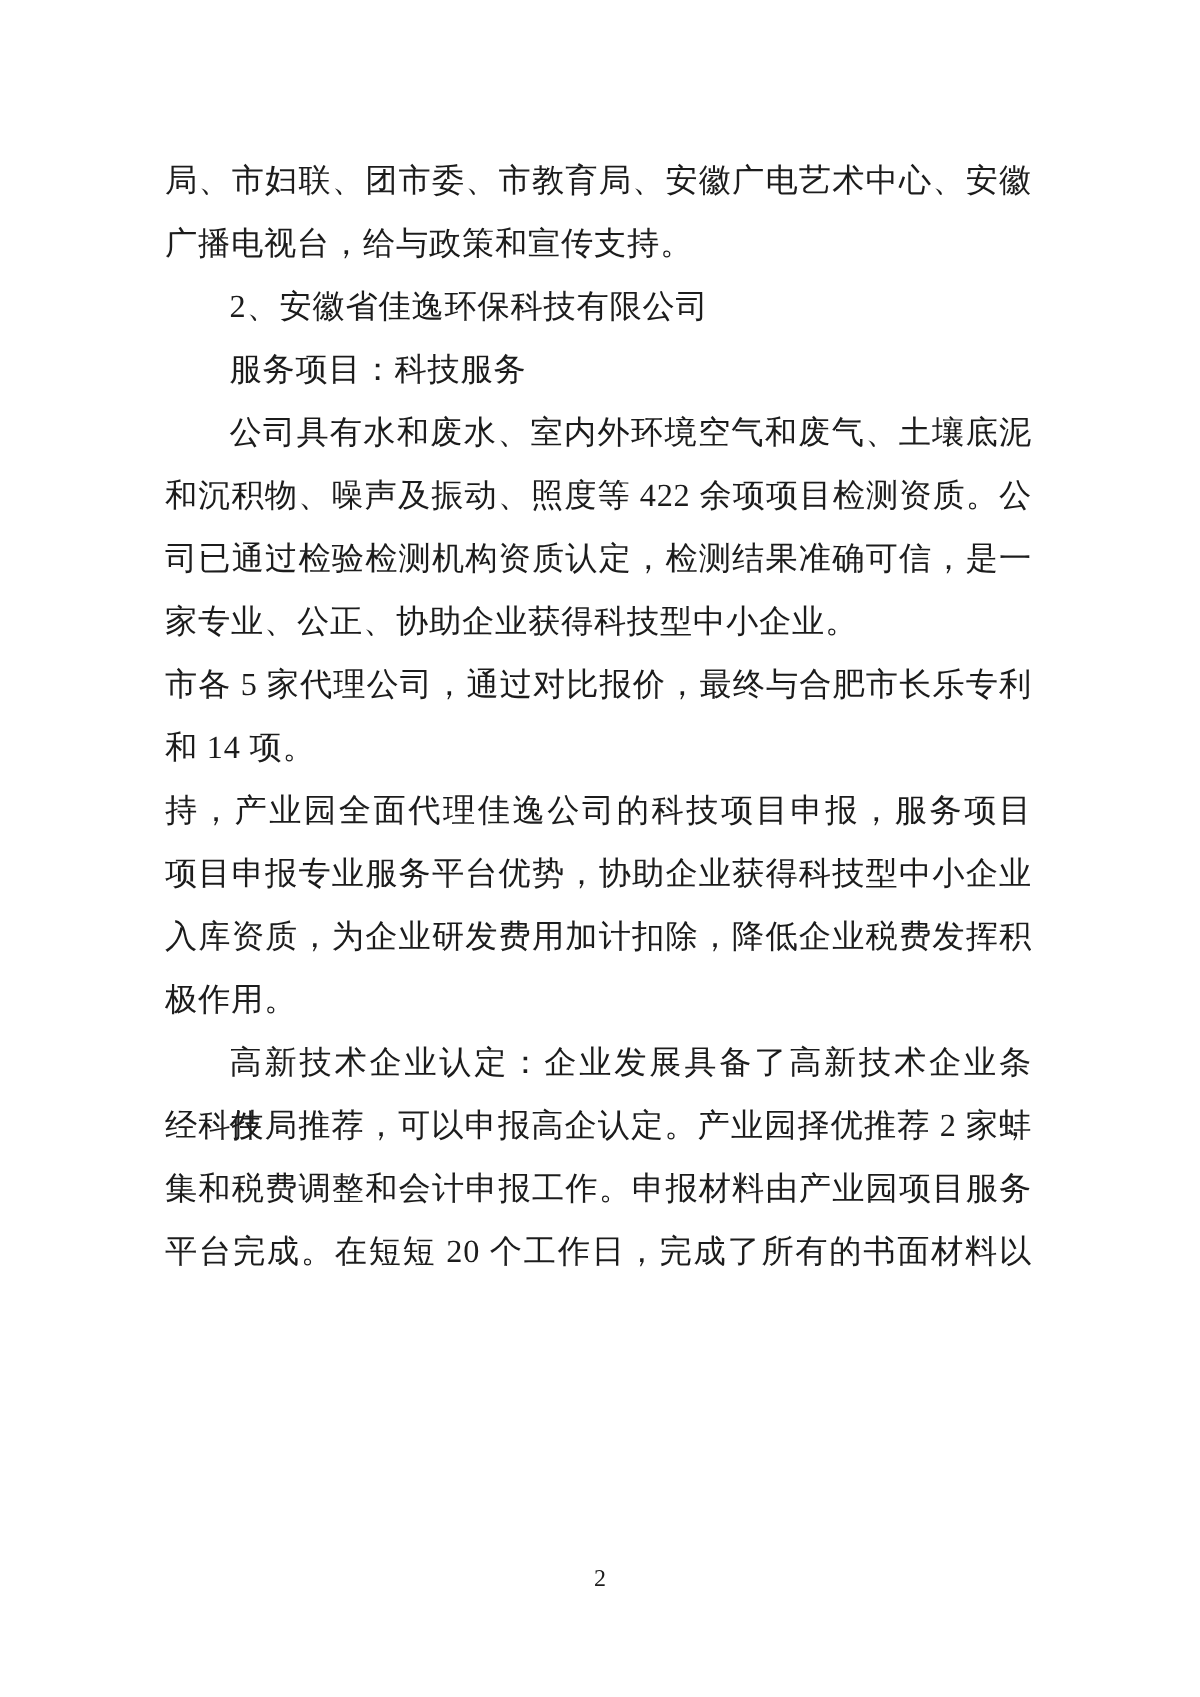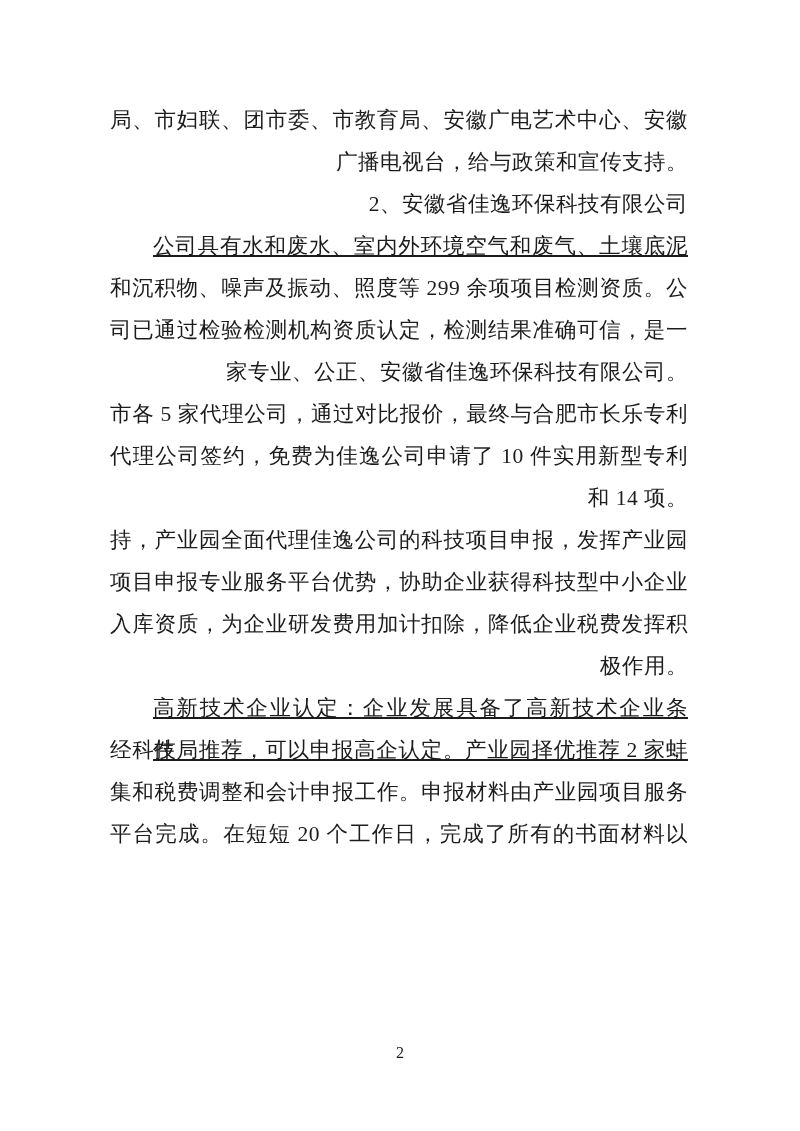--- a/index.html
+++ b/index.html
@@ -20,63 +20,62 @@
     position: absolute;
     top: 99px;
     left: 110px;
     width: 578px;
   }
   .line {
     font-size: 21.5px;
     line-height: 42px;
     height: 42px;
     white-space: normal;
-    text-align: right;
+    text-align: left;
     letter-spacing: 0.5px;
   }
   .line.justify {
     text-align: justify;
     text-align-last: justify;
   }
   .line.indent {
     padding-left: 43px;
   }
   .line.justify.indent {
     width: 535px;
     margin-left: 43px;
     padding-left: 0;
-    text-decoration: underline;
   }
   .footer {
     position: absolute;
     top: 1042px;
     left: 0;
     width: 800px;
     text-align: center;
     font-size: 16px;
     line-height: 22px;
     color: #1c1c1c;
   }
 </style>
 </head>
 <body>
 
 <div class="page">
   <div class="doc-body">
       <div class="line justify">局、市妇联、团市委、市教育局、安徽广电艺术中心、安徽</div>
       <div class="line">广播电视台，给与政策和宣传支持。</div>
       <div class="line indent">2、安徽省佳逸环保科技有限公司</div>
+      <div class="line indent">服务项目：科技服务</div>
       <div class="line justify indent">公司具有水和废水、室内外环境空气和废气、土壤底泥</div>
-      <div class="line justify">和沉积物、噪声及振动、照度等 299 余项项目检测资质。公</div>
+      <div class="line justify">和沉积物、噪声及振动、照度等 422 余项项目检测资质。公</div>
       <div class="line justify">司已通过检验检测机构资质认定，检测结果准确可信，是一</div>
-      <div class="line">家专业、公正、安徽省佳逸环保科技有限公司。</div>
+      <div class="line">家专业、公正、协助企业获得科技型中小企业。</div>
       <div class="line justify">市各 5 家代理公司，通过对比报价，最终与合肥市长乐专利</div>
-      <div class="line justify">代理公司签约，免费为佳逸公司申请了 10 件实用新型专利</div>
       <div class="line">和 14 项。</div>
-      <div class="line justify">持，产业园全面代理佳逸公司的科技项目申报，发挥产业园</div>
+      <div class="line justify">持，产业园全面代理佳逸公司的科技项目申报，服务项目</div>
       <div class="line justify">项目申报专业服务平台优势，协助企业获得科技型中小企业</div>
       <div class="line justify">入库资质，为企业研发费用加计扣除，降低企业税费发挥积</div>
       <div class="line">极作用。</div>
       <div class="line justify indent">高新技术企业认定：企业发展具备了高新技术企业条件，</div>
       <div class="line justify">经科技局推荐，可以申报高企认定。产业园择优推荐 2 家蚌</div>
       <div class="line justify">集和税费调整和会计申报工作。申报材料由产业园项目服务</div>
       <div class="line justify">平台完成。在短短 20 个工作日，完成了所有的书面材料以</div>
     </div>
   <div class="footer">2</div>
 </div>

